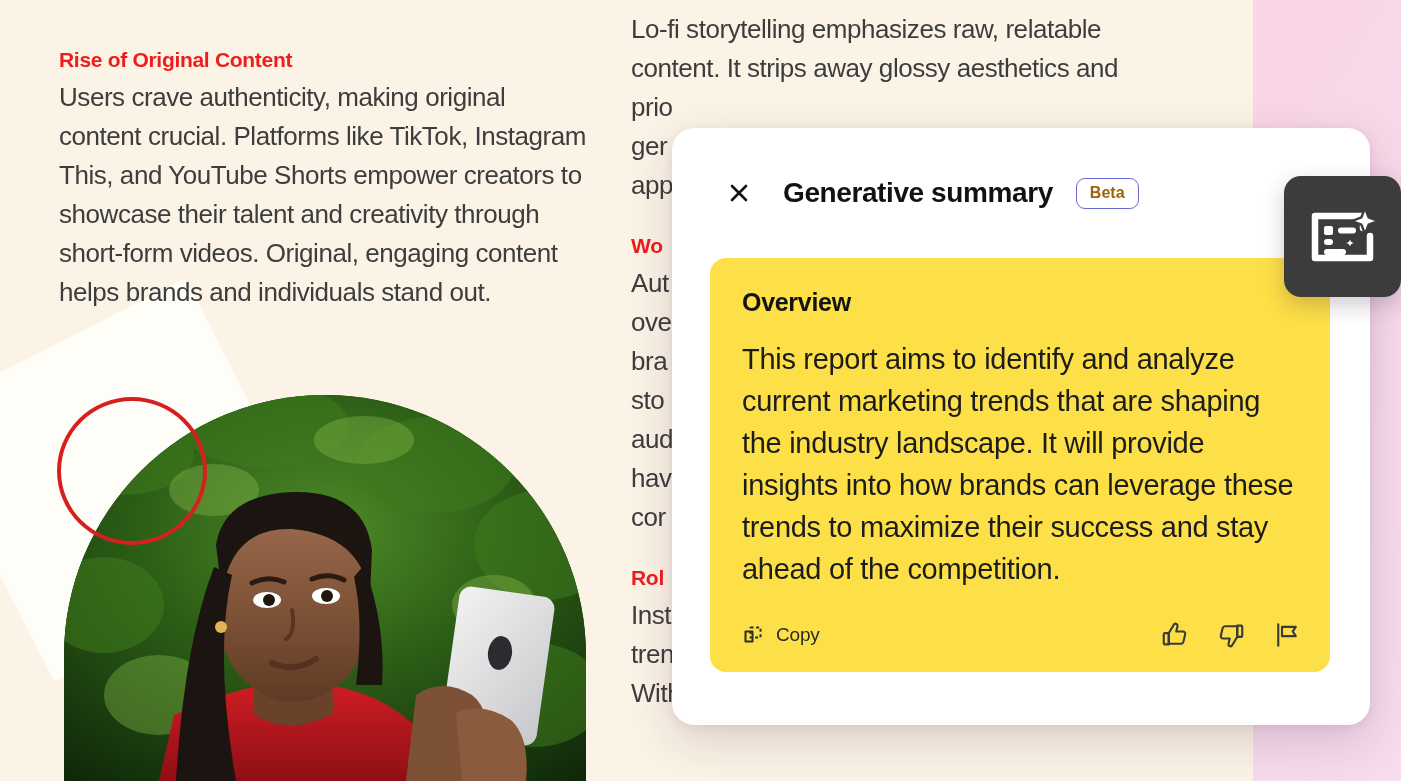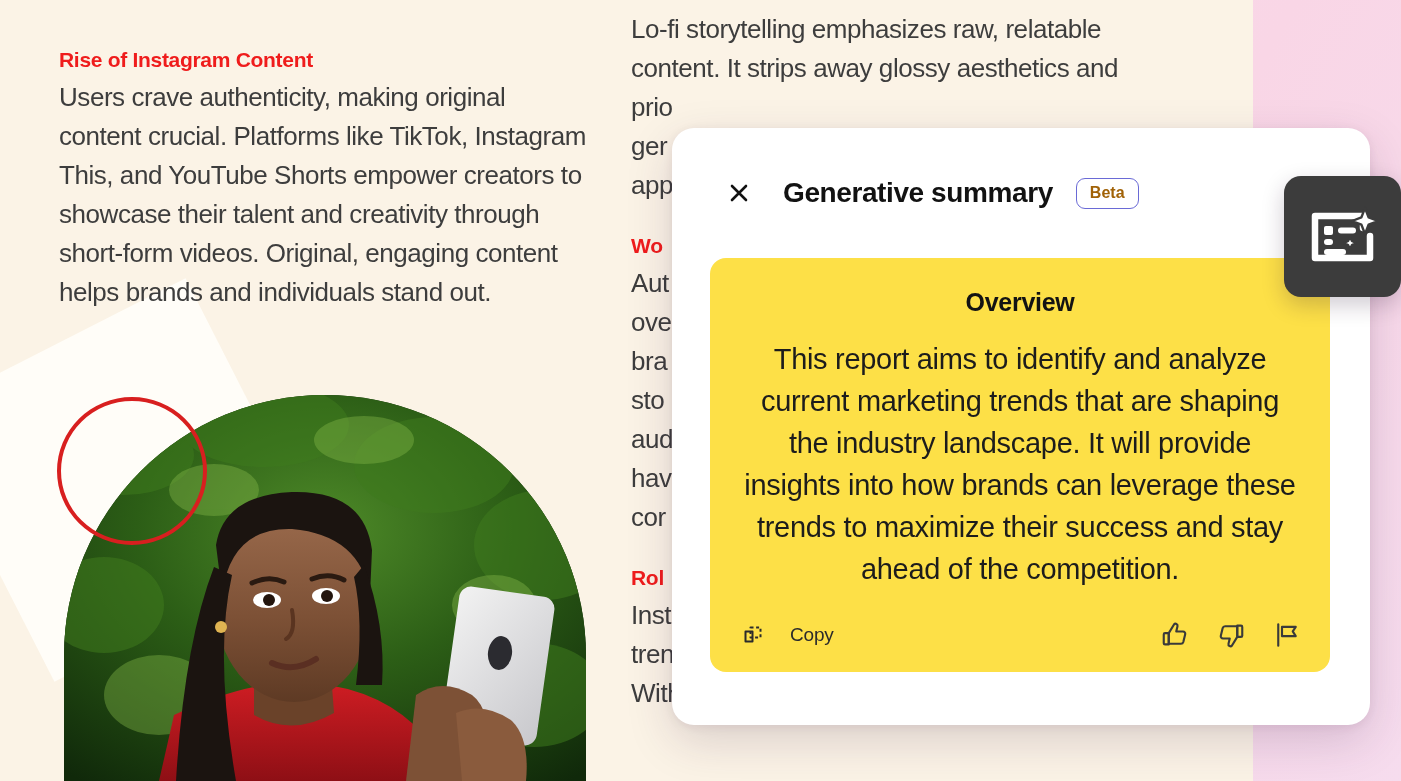--- a/index.html
+++ b/index.html
@@ -81,21 +81,20 @@
 
   
   #gen-panel {
     position: absolute;
     left: 672px; top: 128px;
     width: 698px; height: 597px;
     background: #ffffff;
     border-radius: 22px;
     box-shadow: 0 16px 46px rgba(60,30,70,0.17), 0 2px 10px rgba(60,30,70,0.08);
     z-index: 20;
-    text-align: center;
   }
   .panel-head {
     display: flex;
     align-items: center;
     height: 130px;
     padding: 0 0 0 52px;
   }
   .close-btn {
     width: 30px; height: 30px;
     display: flex; align-items: center; justify-content: center;
@@ -146,21 +145,21 @@
   .card-actions {
     position: absolute;
     left: 32px; right: 28px; bottom: 22px;
     display: flex;
     align-items: center;
     justify-content: space-between;
   }
   .copy-btn {
     display: flex;
     align-items: center;
-    gap: 24px;
+    gap: 10px;
     cursor: pointer;
   }
   .copy-label {
     font-size: 19px;
     color: #2b2b2b;
     letter-spacing: -0.2px;
   }
   .feedback-icons {
     display: flex;
     align-items: center;
@@ -187,21 +186,21 @@
 <body>
 
 <div id="stage">
 
   <div id="doc-page">
 
     <div class="deco-square"></div>
 
     <div class="col col-1">
       <div class="sec-block">
-        <div class="sec-title">Rise of Instagram Content</div>
+        <div class="sec-title">Rise of Original Content</div>
         <div class="sec-body">Users crave authenticity, making original content crucial. Platforms like TikTok, Instagram This, and YouTube Shorts empower creators to showcase their talent and creativity through short-form videos. Original, engaging content helps brands and individuals stand out.</div>
       </div>
     </div>
 
     <div class="col col-2">
       <div class="sec-block">
         <div class="sec-body">Lo-fi storytelling emphasizes raw, relatable content. It strips away glossy aesthetics and prio
 ger
 app</div>
       </div>

